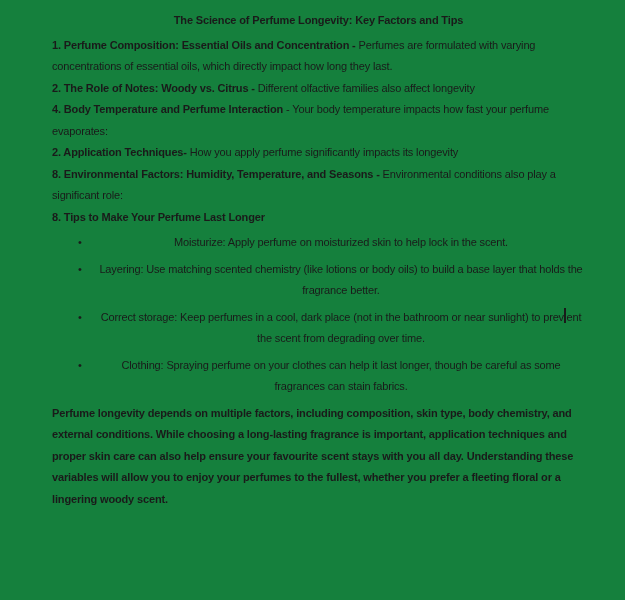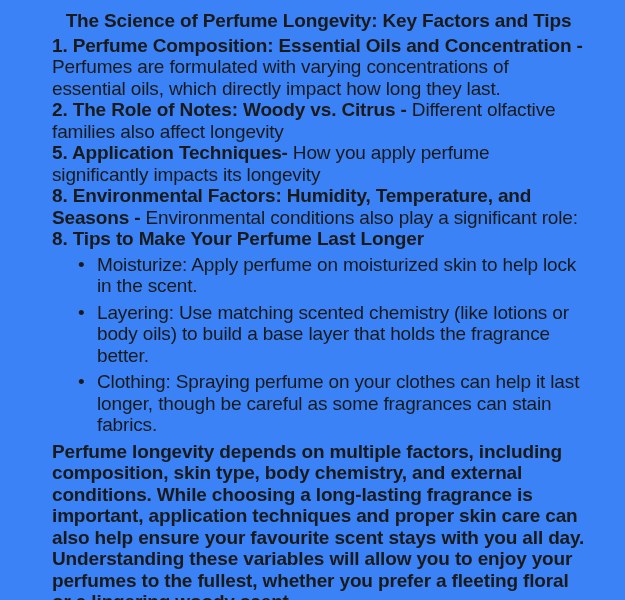--- a/index.html
+++ b/index.html
@@ -4,42 +4,43 @@
 <style>
   * { margin: 0; padding: 0; box-sizing: border-box; }
   html, body {
     width: 625px; height: 600px;
     background: #ffffff;
   }
   .page {
     width: 625px; height: 600px;
     padding: 10px 40px 0 52px;
     overflow: hidden;
-    background: #3b82f6;
+    background: #15803d;
     color: #1a1a1a;
     font-family: "Liberation Sans", sans-serif;
-    font-size: 19px;
+    font-size: 11px;
     line-height: 21.5px;
     letter-spacing: -0.15px;
   }
   p { margin: 0; }
   .title {
     text-align: center;
     font-weight: 700;
     margin-bottom: 3px;
   }
   .bold { font-weight: 700; }
   ul.tips {
     list-style: none;
     margin: 0;
   }
   ul.tips li {
     position: relative;
     padding-left: 45px;
     margin: 4px 0 5px 0;
+    text-align: center;
   }
   ul.tips li::before {
     content: "\2022";
     position: absolute;
     left: 26px;
     top: 0;
   }
   .caret {
     display: inline-block;
     width: 1.5px;
@@ -55,28 +56,30 @@
 <div class="page">
 
   <p class="title">The Science of Perfume Longevity: Key Factors and Tips</p>
 
 
   <p><span class="bold">1. Perfume Composition: Essential Oils and Concentration -</span><span> Perfumes are formulated with varying concentrations of essential oils, which directly impact how long they last.</span></p>
 
   <p><span class="bold">2. The Role of Notes: Woody vs. Citrus -</span><span> Different olfactive families also affect longevity</span></p>
 
 
+  <p><span class="bold">4. Body Temperature and Perfume Interaction</span><span> - Your body temperature impacts how fast your perfume evaporates:</span></p>
 
-  <p><span class="bold">5. Application Techniques-</span><span> How you apply perfume significantly impacts its longevity</span></p>
+  <p><span class="bold">2. Application Techniques-</span><span> How you apply perfume significantly impacts its longevity</span></p>
 
   <p><span class="bold">8. Environmental Factors: Humidity, Temperature, and Seasons -</span><span> Environmental conditions also play a significant role:</span></p>
 
   <p class="bold">8. Tips to Make Your Perfume Last Longer</p>
 
   <ul class="tips">
     <li><span>Moisturize: Apply perfume on moisturized skin to help lock in the scent.</span></li>
     <li><span>Layering: Use matching scented chemistry (like lotions or body oils) to build a base layer that holds the fragrance better.</span></li>
+    <li><span>Correct storage: Keep perfumes in a cool, dark place (not in the bathroom or near sunlight) to prev</span><span class="caret"></span><span>ent the scent from degrading over time.</span></li>
     <li><span>Clothing: Spraying perfume on your clothes can help it last longer, though be careful as some fragrances can stain fabrics.</span></li>
   </ul>
 
   <p class="bold">Perfume longevity depends on multiple factors, including composition, skin type, body chemistry, and external conditions. While choosing a long-lasting fragrance is important, application techniques and proper skin care can also help ensure your favourite scent stays with you all day. Understanding these variables will allow you to enjoy your perfumes to the fullest, whether you prefer a fleeting floral or a lingering woody scent.</p>
 
 </div>
 
 </body></html>

